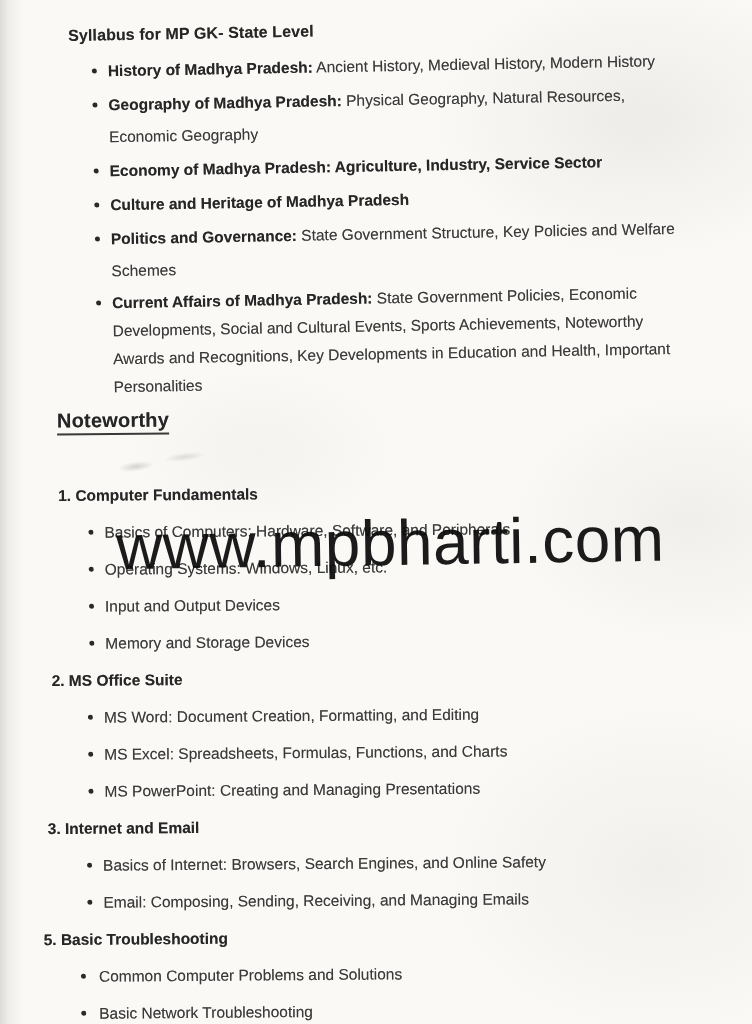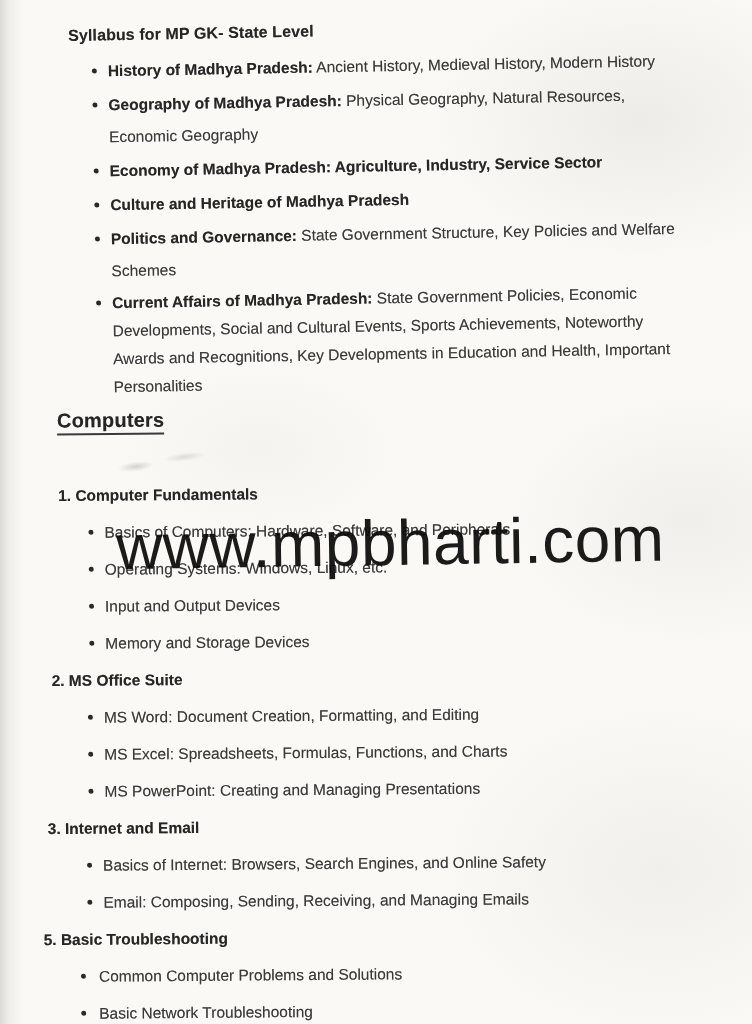--- a/index.html
+++ b/index.html
@@ -114,21 +114,21 @@
         <span class="dot"></span>
         <b>Politics and Governance:</b><span> State Government Structure, Key Policies and Welfare Schemes</span>
       </li>
       <li class="tight">
         <span class="dot"></span>
         <b>Current Affairs of Madhya Pradesh:</b><span> State Government Policies, Economic Developments, Social and Cultural Events, Sports Achievements, Noteworthy Awards and Recognitions, Key Developments in Education and Health, Important Personalities</span>
       </li>
     </ul>
   </section>
 
-  <h2 class="computers-title txtsoft">Computers</h2>
+  <h2 class="computers-title txtsoft">Noteworthy</h2>
 
   <section class="comp txtsoft">
 
     <div class="g1">
       <div class="g-head">1. Computer Fundamentals</div>
       <div class="c-row">
           <span class="dot"></span>
           <span>Basics of Computers: Hardware, Software, and Peripherals</span>
         </div>
       <div class="c-row">

